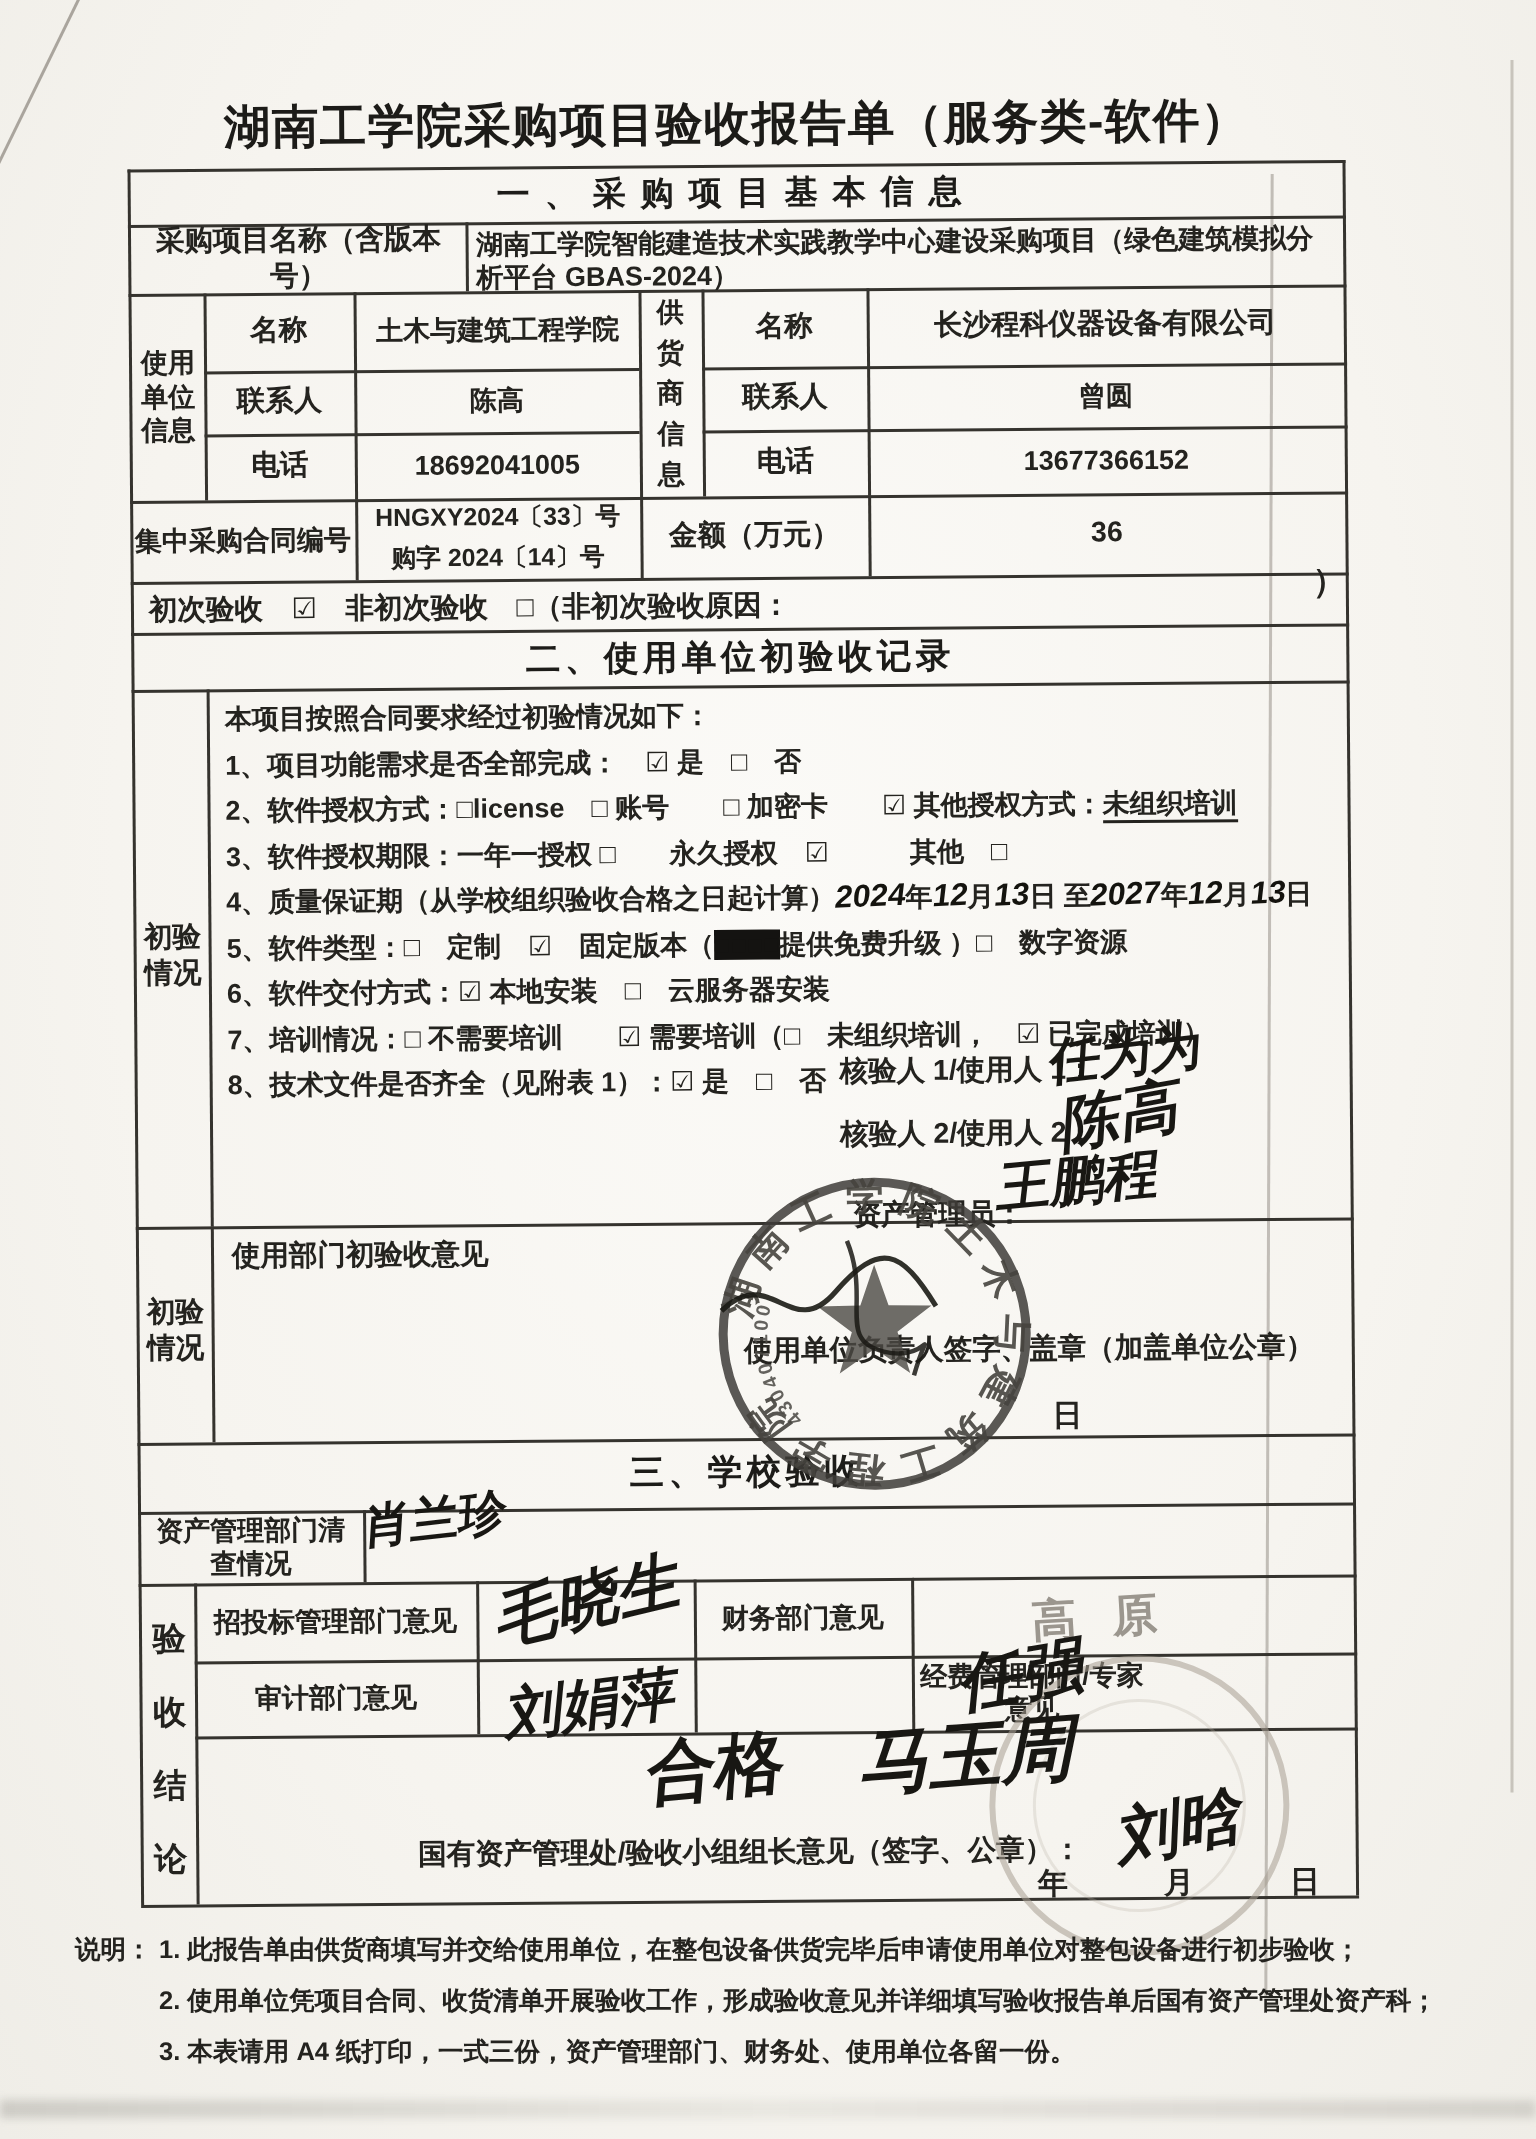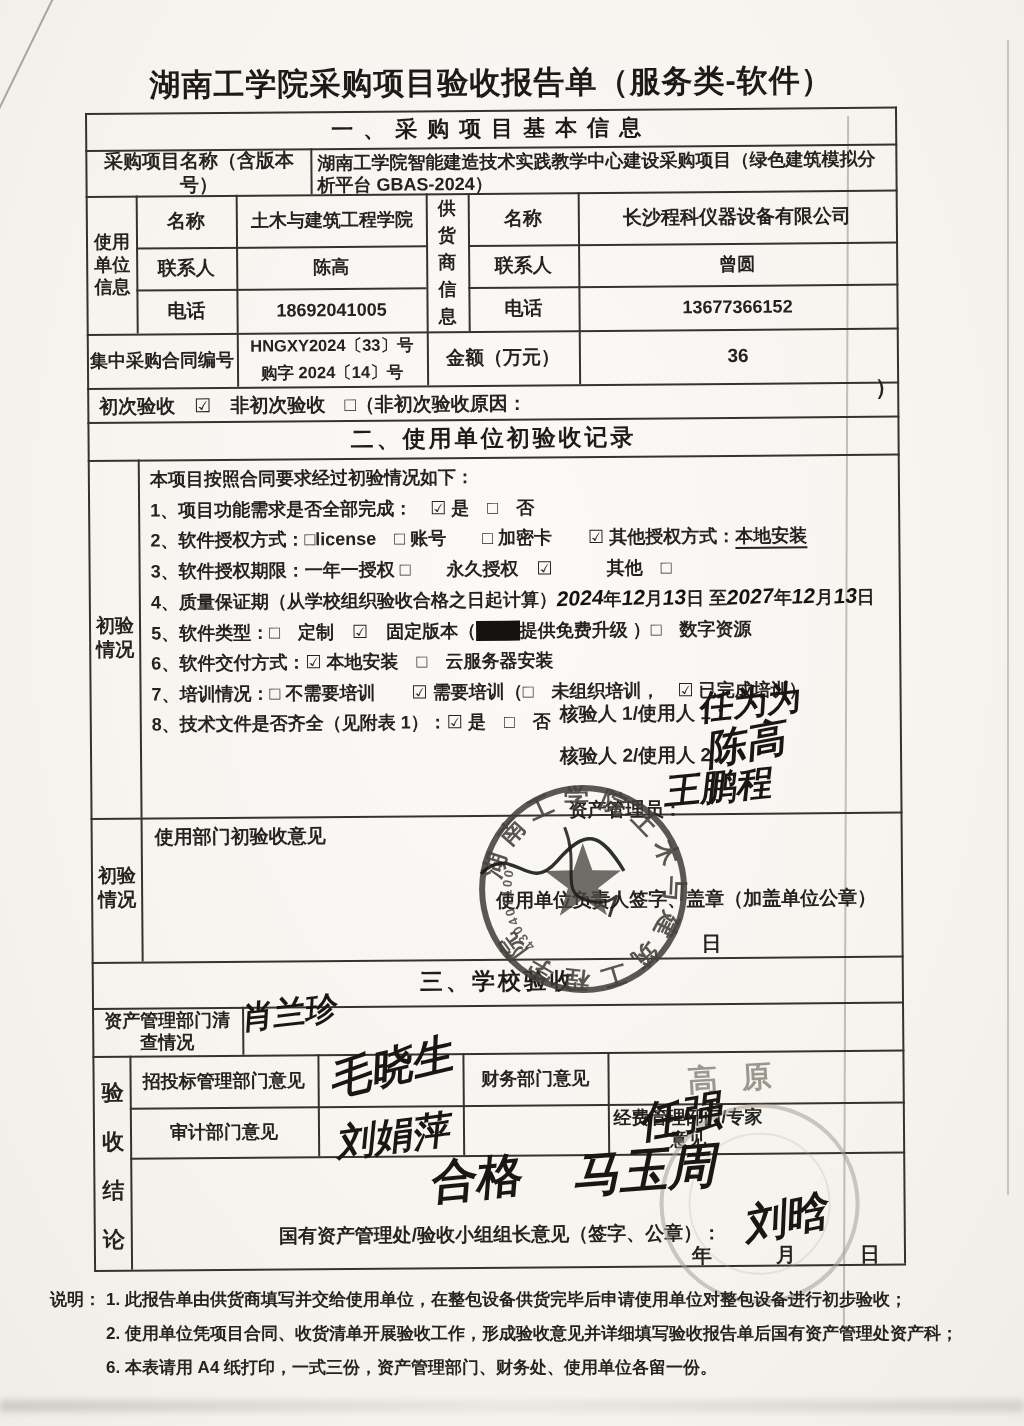--- a/index.html
+++ b/index.html
@@ -108,21 +108,21 @@
 
     <div class="lt" style="left:12px;top:281px;font-size:19px;white-space:nowrap;">初次验收　☑　非初次验收　□（非初次验收原因：</div>
     <div class="lt" style="left:788px;top:266px;font-size:22px;">）</div>
 
     <div class="hdr" style="top:313px;font-size:23px;letter-spacing:3px;">二、使用单位初验收记录</div>
     <div class="c" style="left:4px;top:480px;width:44px;height:90px;font-size:19px;">初验情况</div>
 
     <div class="list">
       <div>本项目按照合同要求经过初验情况如下：</div>
       <div>1、项目功能需求是否全部完成：　☑ 是　□　否</div>
-      <div><span>2、软件授权方式：□license　□ 账号　　□ 加密卡　　☑ 其他授权方式：</span><span class="uline">本地安装</span></div>
+      <div><span>2、软件授权方式：□license　□ 账号　　□ 加密卡　　☑ 其他授权方式：</span><span class="uline">未组织培训</span></div>
       <div>3、软件授权期限：一年一授权 □　　永久授权　☑　　　其他　□</div>
       <div><span>4、质量保证期（从学校组织验收合格之日起计算）</span><span class="hand-inline">2024</span><span>年</span><span class="hand-inline">12</span><span>月</span><span class="hand-inline">13</span><span>日 至</span><span class="hand-inline">2027</span><span>年</span><span class="hand-inline">12</span><span>月</span><span class="hand-inline">13</span><span>日</span></div>
       <div><span>5、软件类型：□　定制　☑　固定版本（</span><span class="redact">■■■■</span><span>提供免费升级 ）□　数字资源</span></div>
       <div>6、软件交付方式：☑ 本地安装　□　云服务器安装</div>
       <div>7、培训情况：□ 不需要培训　　☑ 需要培训（□　未组织培训，　☑ 已完成培训）</div>
       <div>8、技术文件是否齐全（见附表 1）：☑ 是　□　否</div>
     </div>
 
     <div class="sigrow" style="left:470px;top:592px;">核验人 1/使用人 1：</div>
     <div class="sigrow" style="left:470px;top:634px;">核验人 2/使用人 2：</div>
@@ -171,16 +171,16 @@
     <svg class="stampsvg" style="left:558px;top:988px;opacity:.55;" width="216" height="216" viewBox="0 0 216 216">
       <circle cx="108" cy="108" r="98" fill="none" stroke="#a89f93" stroke-width="4"></circle>
       <circle cx="108" cy="108" r="70" fill="none" stroke="#b9b1a5" stroke-width="2" opacity=".5"></circle>
     </svg>
   </div>
 
   <div class="notes" style="left:50px;top:1283px;">说明：</div>
   <div class="notes" style="left:106px;top:1283px;width:880px;">
     <div>1. 此报告单由供货商填写并交给使用单位，在整包设备供货完毕后申请使用单位对整包设备进行初步验收；</div>
     <div>2. 使用单位凭项目合同、收货清单开展验收工作，形成验收意见并详细填写验收报告单后国有资产管理处资产科；</div>
-    <div>6. 本表请用 A4 纸打印，一式三份，资产管理部门、财务处、使用单位各留一份。</div>
+    <div>3. 本表请用 A4 纸打印，一式三份，资产管理部门、财务处、使用单位各留一份。</div>
   </div>
 
 </div>
 
 </body></html>

